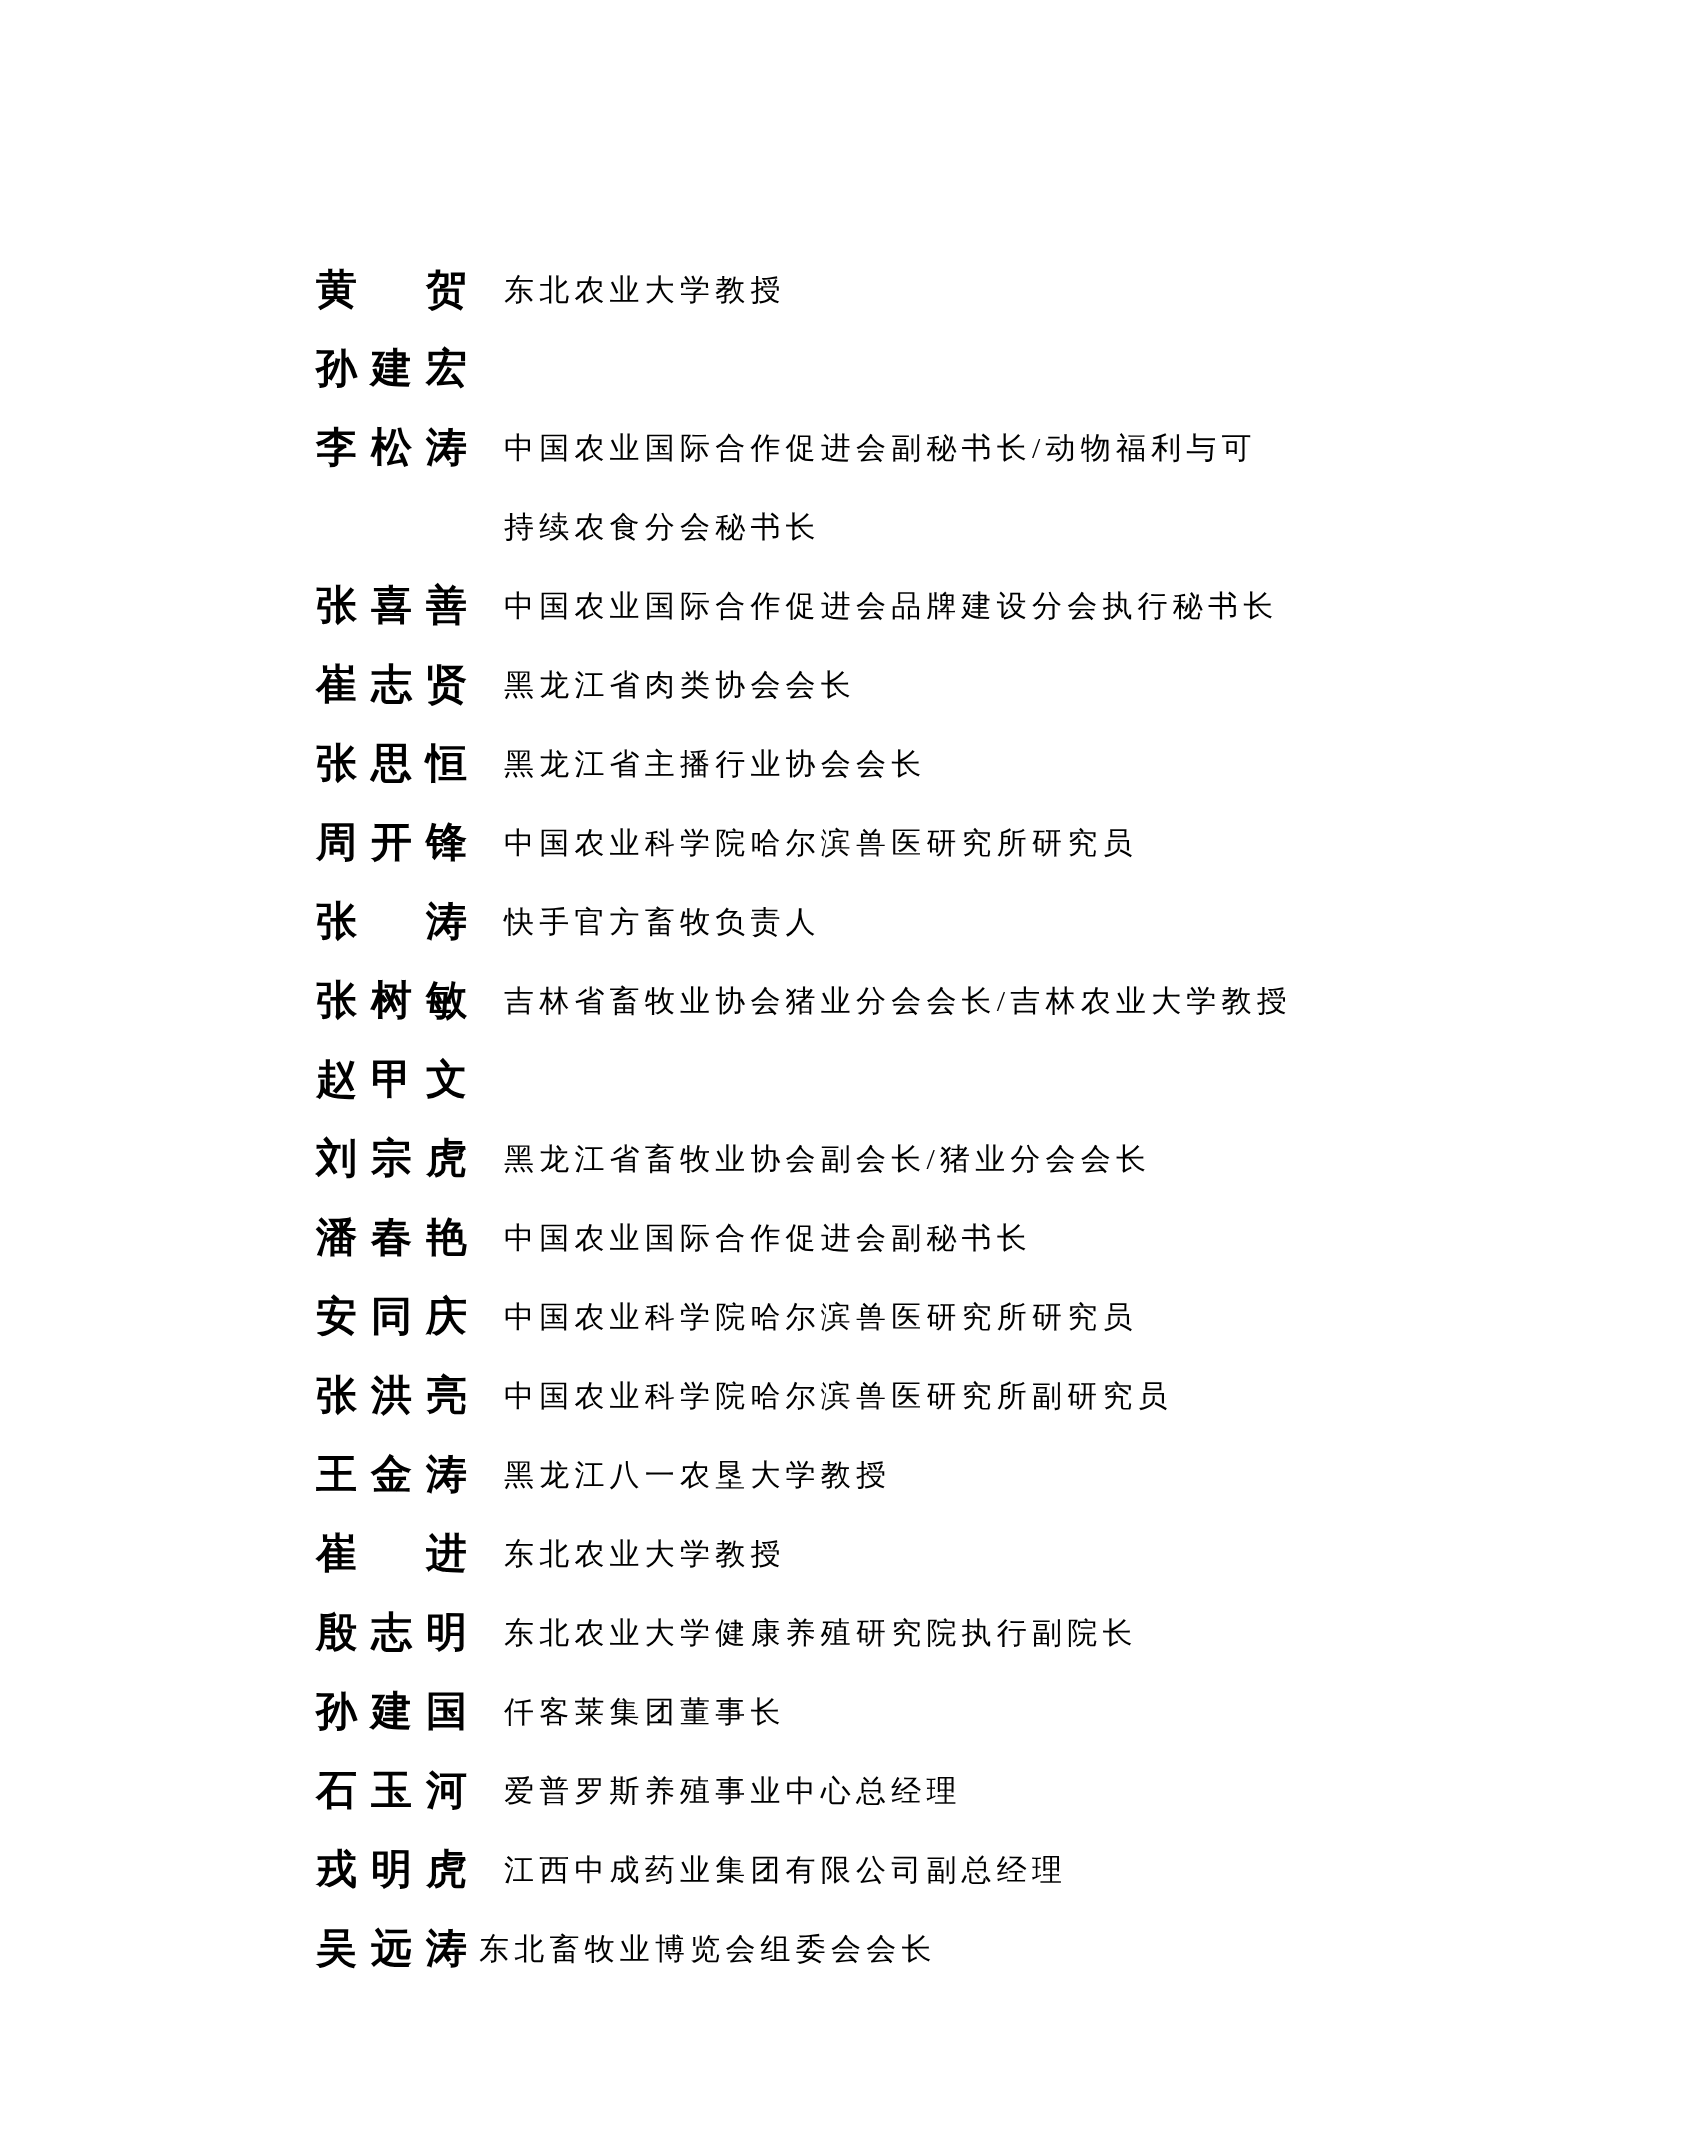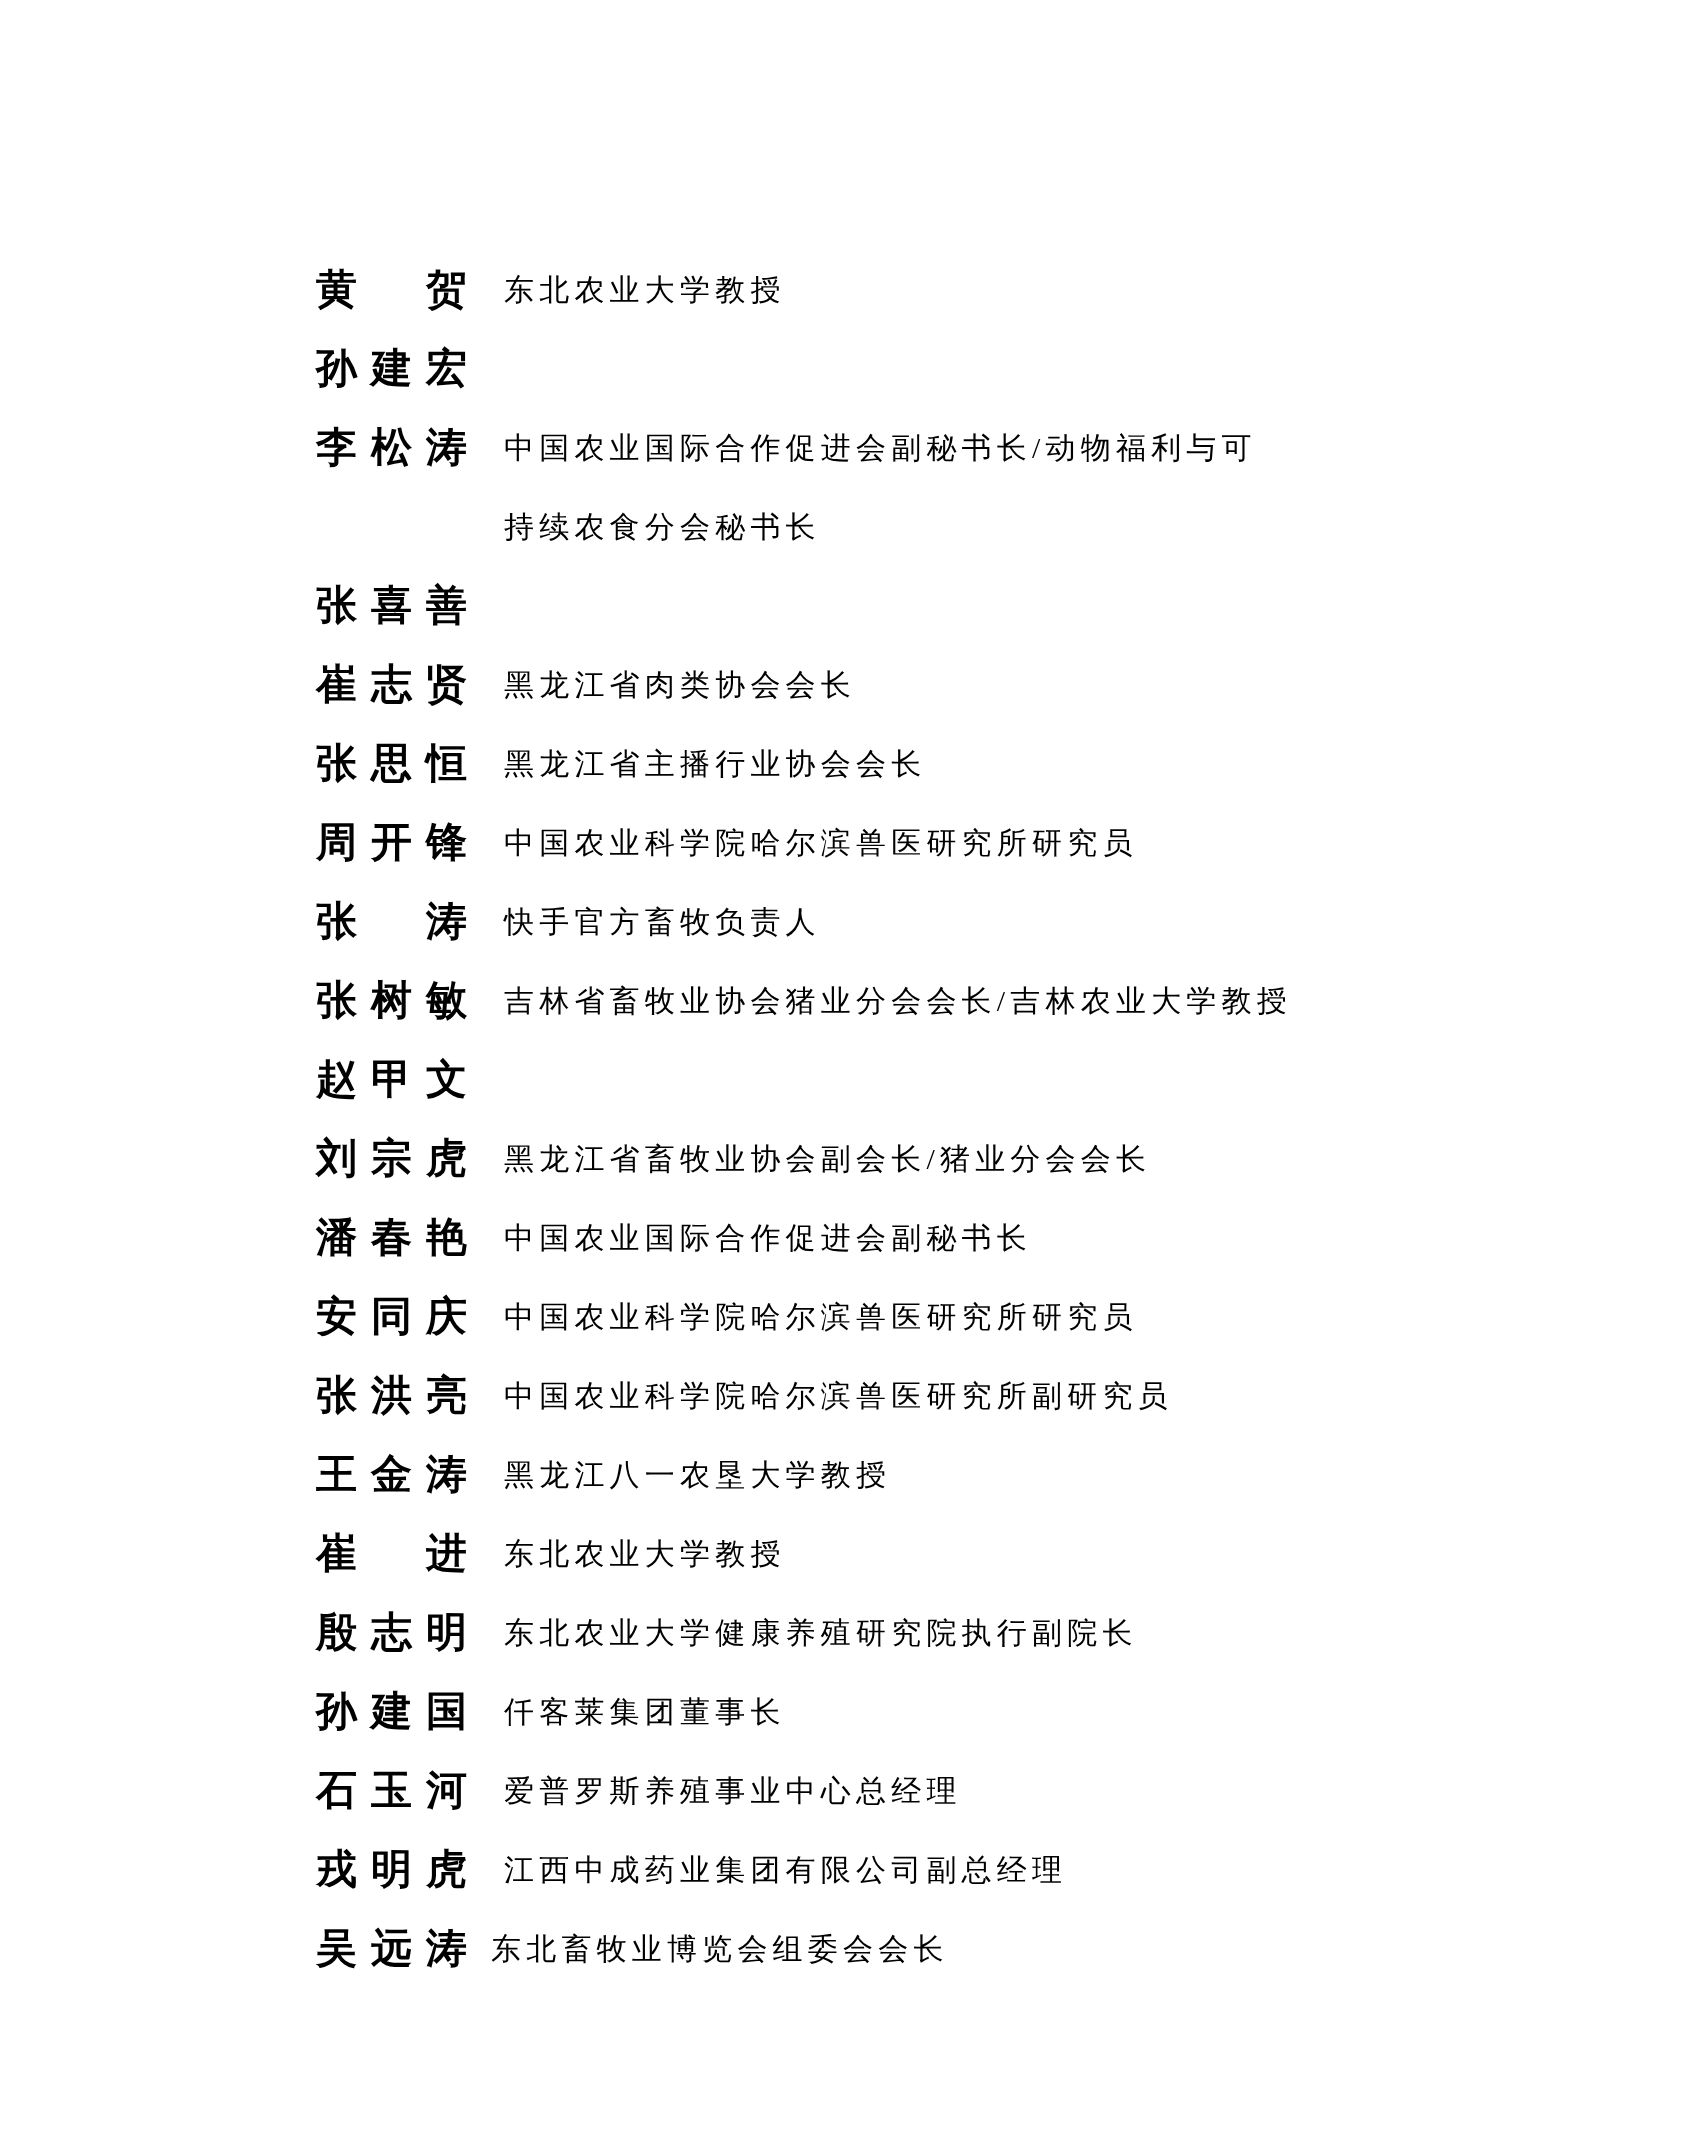--- a/index.html
+++ b/index.html
@@ -38,21 +38,21 @@
   }
   .title {
     margin-left: 37px;
     font-size: 30px;
     line-height: 79px;
     letter-spacing: 5.2px;
     font-weight: 400;
     white-space: nowrap;
   }
   .title.tight {
-    margin-left: 24px;
+    margin-left: 12px;
   }
 </style>
 </head>
 <body>
 
 <div class="page" style="background: rgb(255, 255, 255); color: rgb(0, 0, 0);">
   <div class="roster">
   <div class="row">
     <div class="name">
           <span>黄</span>
@@ -77,20 +77,21 @@
         </div>
     <div class="title"><span>中国农业国际合作促进会副秘书长/动物福利与可</span><br><span>持续农食分会秘书长</span></div>
   </div>
 
   <div class="row">
     <div class="name">
           <span>张</span>
           <span>喜</span>
           <span>善</span>
         </div>
+    <div class="title"><span>中国农业国际合作促进会品牌建设分会执行秘书长</span></div>
   </div>
 
   <div class="row">
     <div class="name">
           <span>崔</span>
           <span>志</span>
           <span>贤</span>
         </div>
     <div class="title"><span>黑龙江省肉类协会会长</span></div>
   </div>

